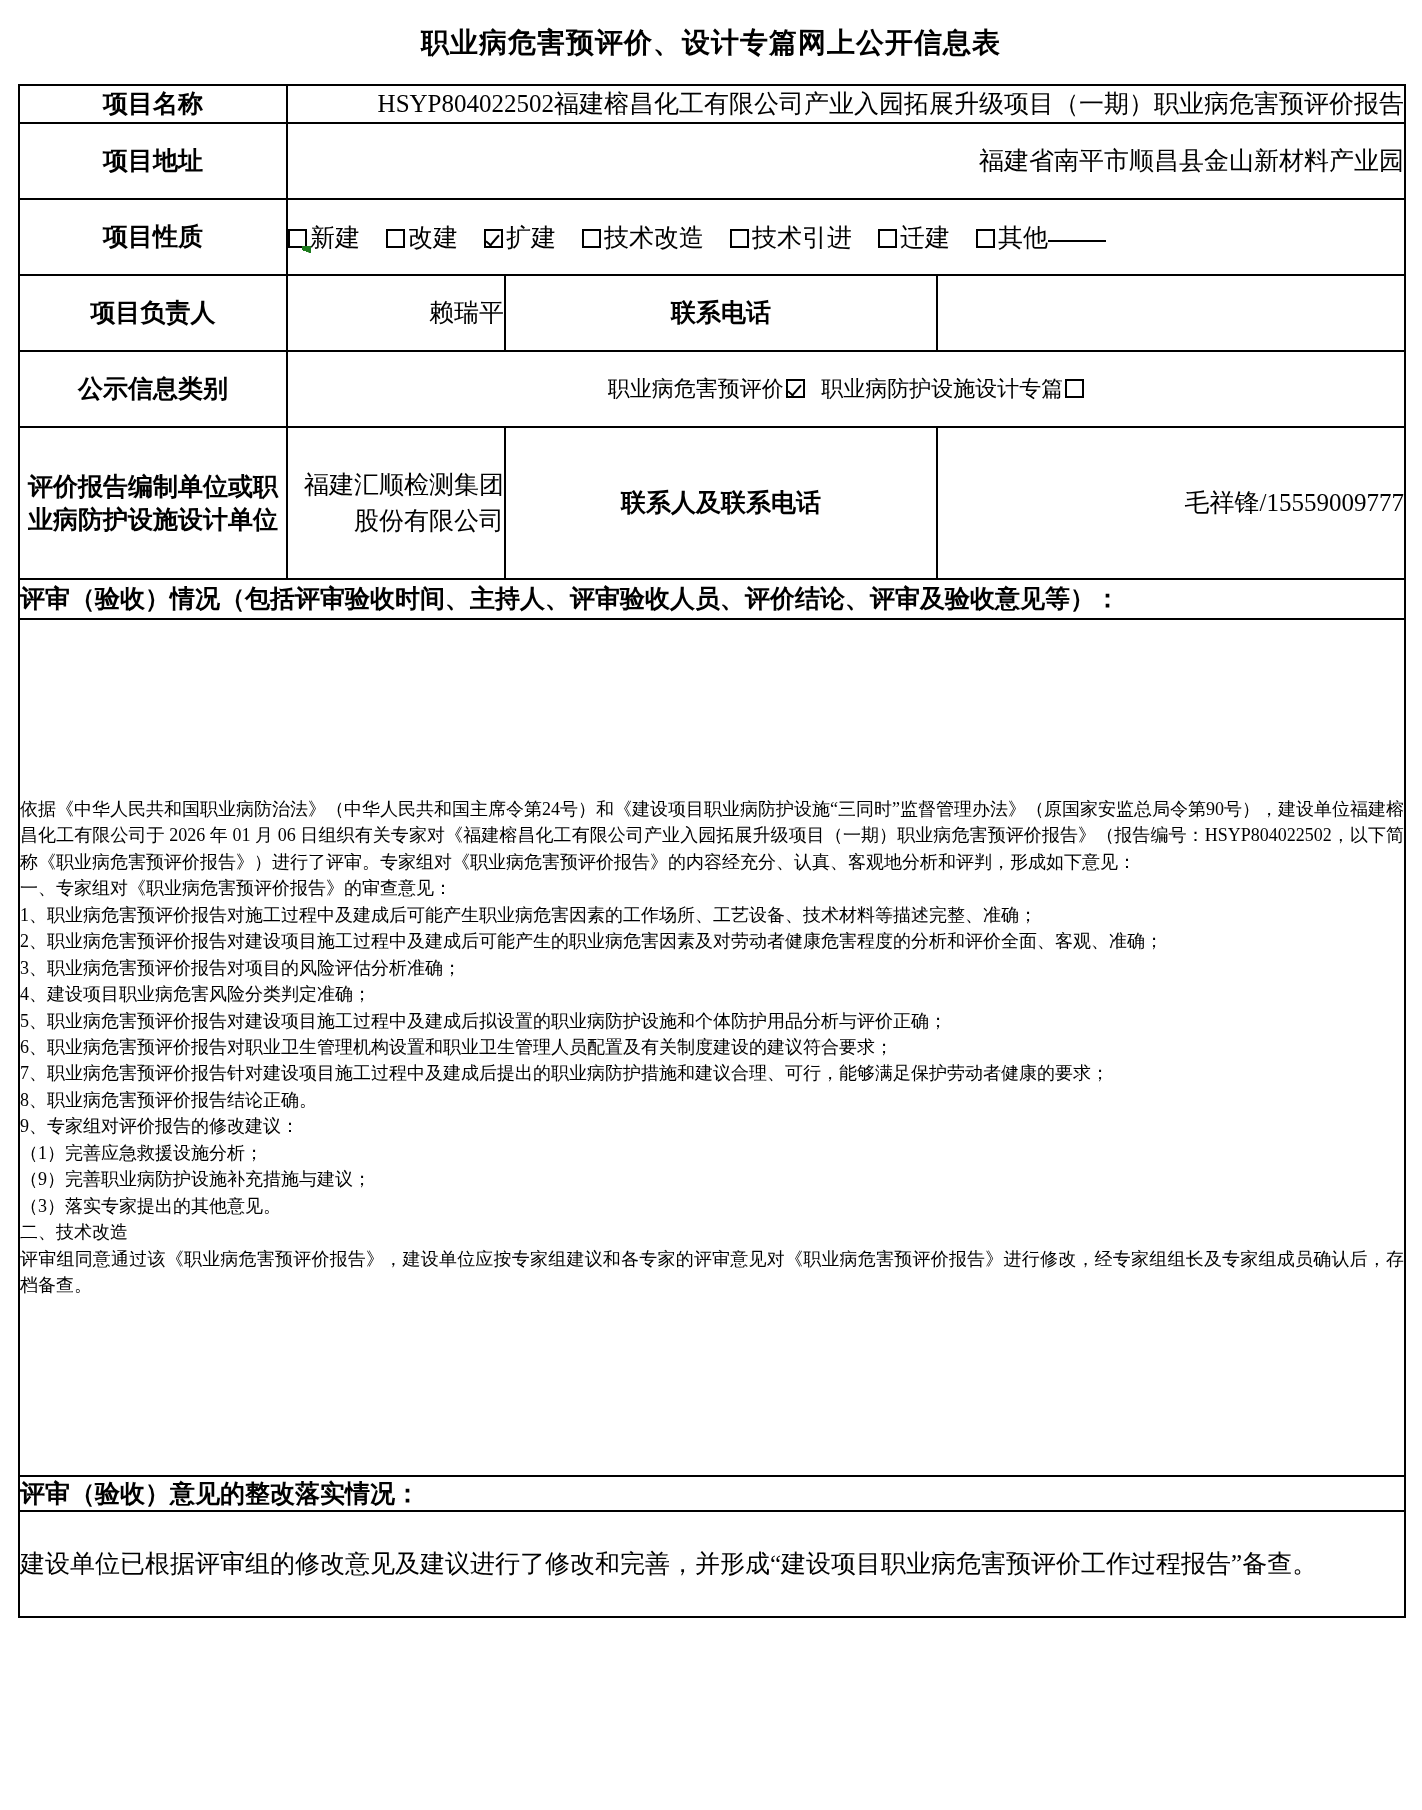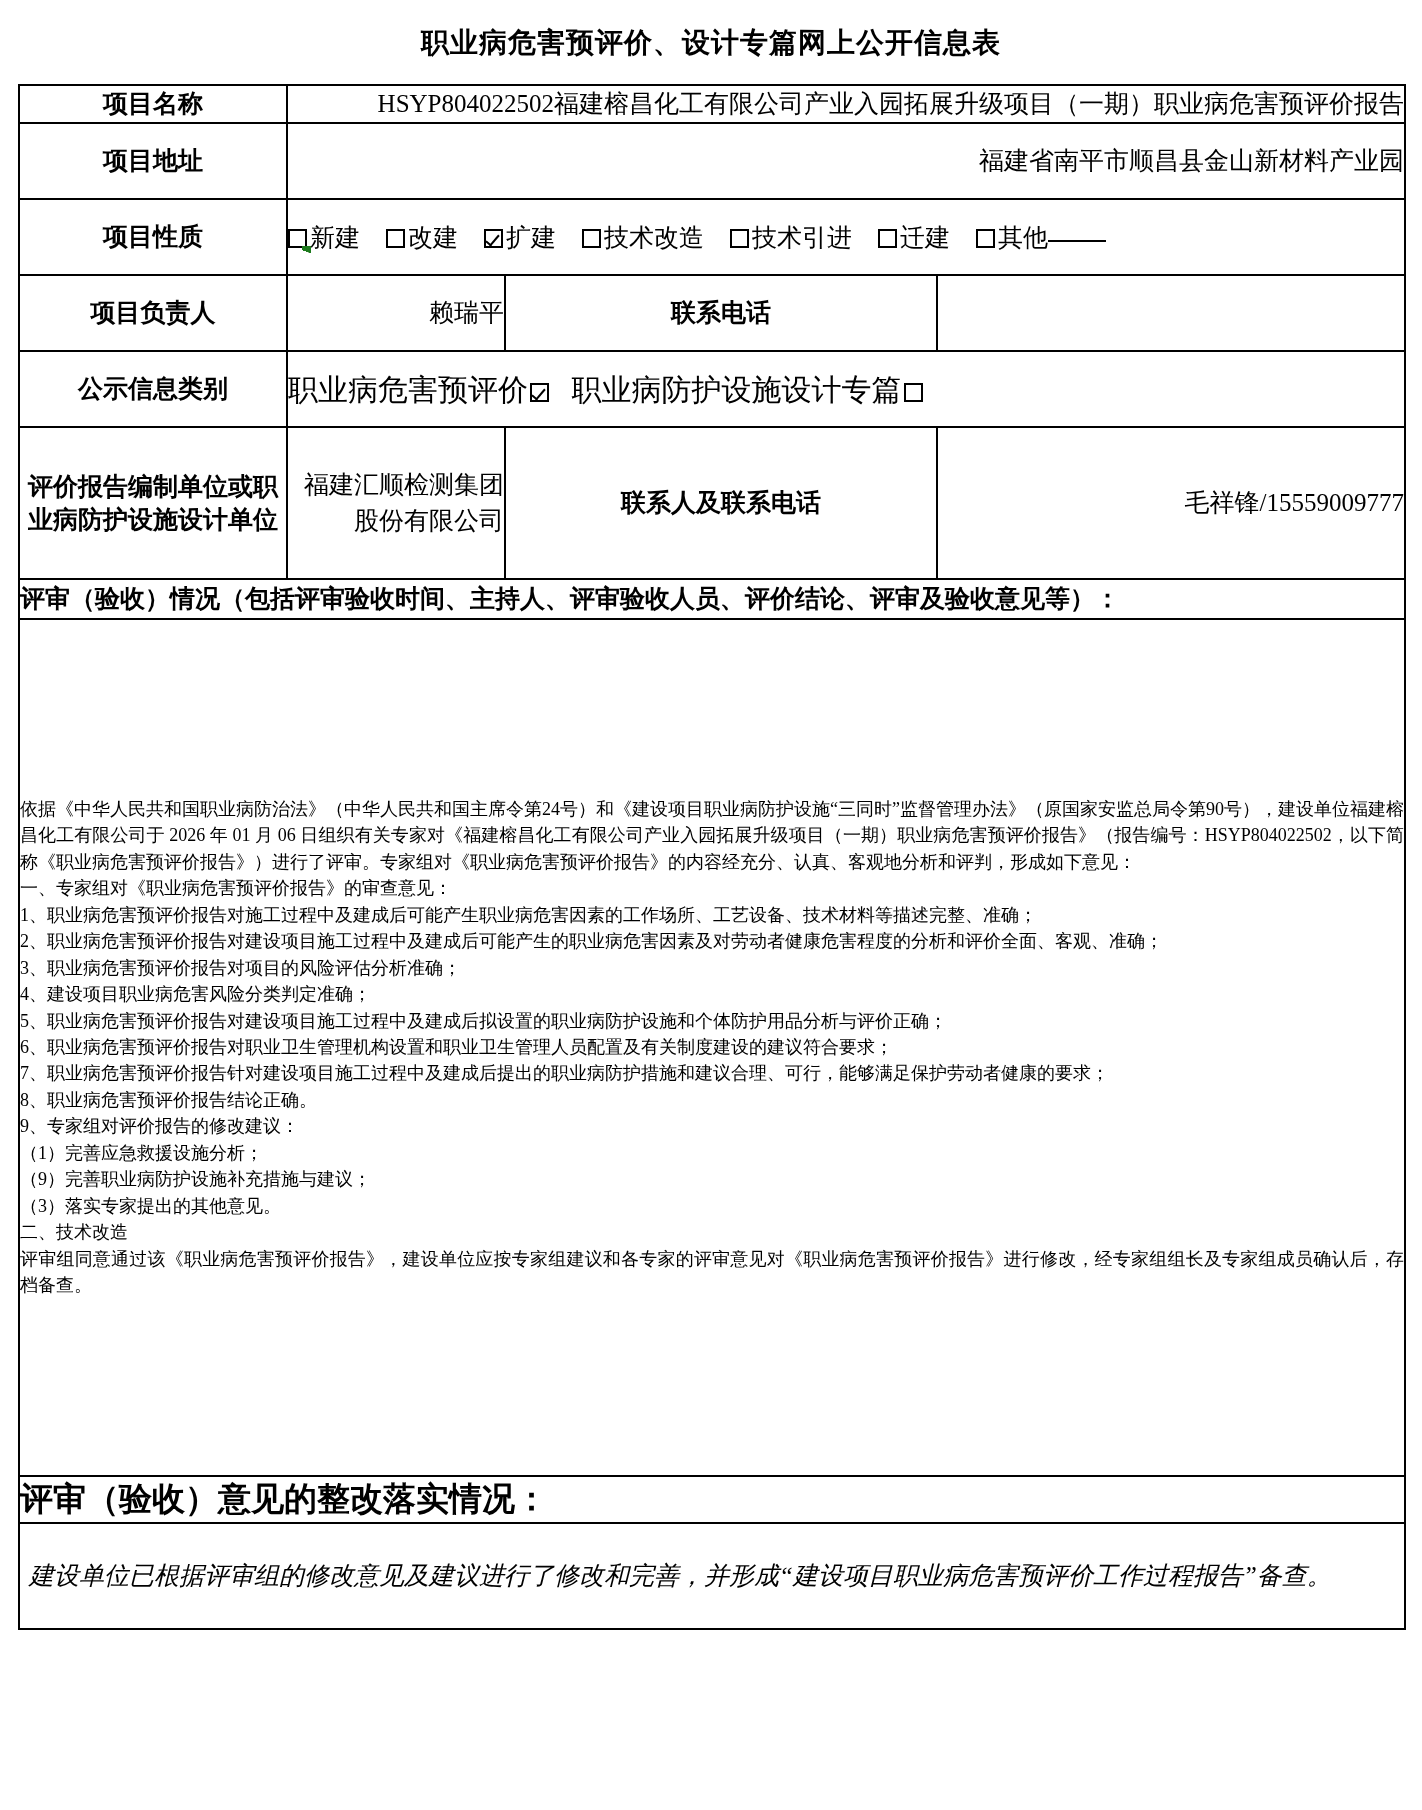--- a/index.html
+++ b/index.html
@@ -47,22 +47,22 @@
     border-radius: 17px;
   }
   .val-center {
     text-align: right;
     font-size: 25px;
     line-height: 1.45;
     padding: 10px 12px;
     border-radius: 9px;
   }
   .val-left {
-    text-align: left;
-    font-size: 30px;
+    text-align: center;
+    font-size: 22px;
     line-height: 1.45;
     padding: 10px 10px;
   }
   .cell-tall { height: 74px; }
 
   
   .nature-line {
     font-size: 25px;
     padding: 12px 10px 12px 24px;
     white-space: nowrap;
@@ -147,33 +147,33 @@
     height: 855px;
     vertical-align: top;
   }
   .review-body p {
     margin: 0;
     text-align: justify;
     text-align-last: left;
     text-justify: inter-ideograph;
   }
   .rect-head {
-    font-size: 33px;
+    font-size: 25px;
     font-weight: bold;
     padding: 12px 10px 12px 12px;
   }
   .rect-body {
     font-size: 25px;
     line-height: 1.5;
     padding: 10px 12px 14px 12px;
     text-align: justify;
     text-align-last: left;
     vertical-align: top;
   }
-  .rect-body p { margin: 9px; font-style: italic; }
+  .rect-body p { margin: 0; }
 </style>
 </head>
 <body>
 
 <div class="page">
 
   <div class="doc-title">职业病危害预评价、设计专篇网上公开信息表</div>
 
   <table class="form">
     <colgroup>

